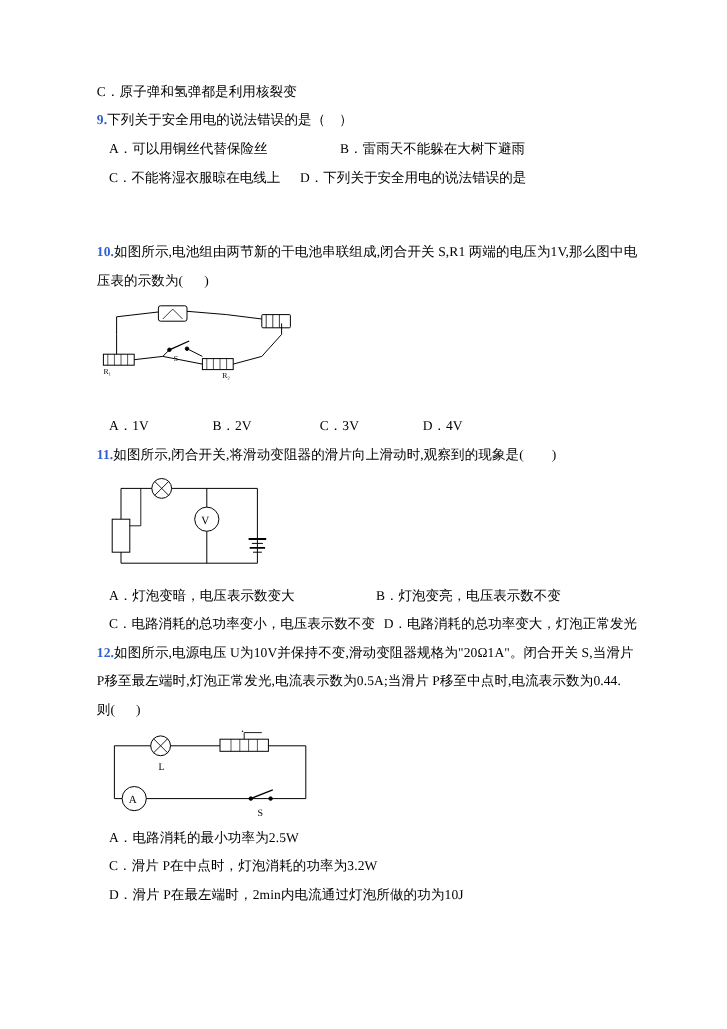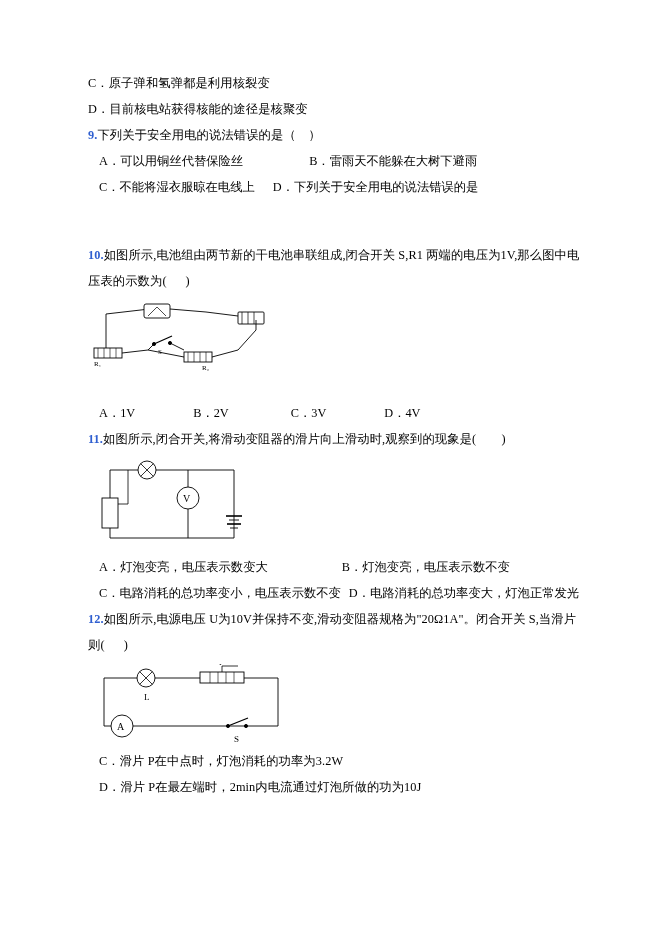--- a/index.html
+++ b/index.html
@@ -64,21 +64,20 @@
   }
   .spaced { display: inline-block; }
 </style>
 </head>
 <body>
 
 <div class="page">
   <div class="content">
 
     <div class="line">C．原子弹和氢弹都是利用核裂变</div>
-    <div class="line">D．目前核电站获得核能的途径是核聚变</div>
 
     <div class="line"><span class="qnum">9.</span><span>下列关于安全用电的说法错误的是（    ）</span></div>
 
     <div class="opt-row indent"><span>A．可以用铜丝代替保险丝</span><span class="spaced" style="width:66px">&nbsp;</span><span>B．雷雨天不能躲在大树下避雨</span></div>
     <div class="opt-row indent"><span>C．不能将湿衣服晾在电线上</span><span class="spaced" style="width:18px">&nbsp;</span><span>D．下列关于安全用电的说法错误的是</span></div>
 
     <div class="gap-lg"></div>
 
     <div class="line"><span class="qnum">10.</span><span>如图所示,电池组由两节新的干电池串联组成,闭合开关 S,R1 两端的电压为1V,那么图中电</span></div>
     <div class="line">压表的示数为(      )</div>
@@ -145,24 +144,25 @@
           <path d="M146 12 L146 80"></path>
           <path d="M138 58 L154 58" stroke-width="1.6"></path>
           <path d="M141 62 L151 62" stroke-width="0.9"></path>
           <path d="M139 66 L153 66" stroke-width="1.6"></path>
           <path d="M142 70 L150 70" stroke-width="0.9"></path>
         </g>
         <text x="95" y="44" font-family="Liberation Serif, serif" font-size="10">V</text>
       </svg>
     </div>
 
-    <div class="opt-row indent"><span>A．灯泡变亮，电压表示数变大</span><span class="spaced" style="width:74px">&nbsp;</span><span>B．灯泡变亮，电压表示数不变</span></div>
+    <div class="opt-row indent"><span>A．灯泡变暗，电压表示数变大</span><span class="spaced" style="width:74px">&nbsp;</span><span>B．灯泡变亮，电压表示数不变</span></div>
     <div class="opt-row indent"><span>C．电路消耗的总功率变小，电压表示数不变</span><span class="spaced" style="width:8px">&nbsp;</span><span>D．电路消耗的总功率变大，灯泡正常发光</span></div>
 
     <div class="line"><span class="qnum">12.</span><span>如图所示,电源电压 U为10V并保持不变,滑动变阻器规格为"20Ω1A"。闭合开关 S,当滑片</span></div>
+    <div class="line">P移至最左端时,灯泡正常发光,电流表示数为0.5A;当滑片 P移至中点时,电流表示数为0.44.</div>
     <div class="line">则(      )</div>
 
     <div class="fig">
       <svg width="210" height="80" viewBox="0 0 210 80" xmlns="http://www.w3.org/2000/svg">
         <g stroke="#000" fill="none" stroke-width="0.9">
 
           <path d="M16 14 L190 14 L190 62 L16 62 Z"></path>
 
           <circle cx="58" cy="14" r="9" fill="#fff"></circle>
           <path d="M51.5 7.5 L64.5 20.5 M64.5 7.5 L51.5 20.5" stroke-width="0.8"></path>
@@ -177,17 +177,18 @@
           <circle cx="158" cy="62" r="1.6" fill="#000"></circle>
           <path d="M140 62 L160 54" stroke-width="1.2"></path>
         </g>
         <text x="29" y="66" font-family="Liberation Serif, serif" font-size="10">A</text>
         <text x="56" y="36" font-family="Liberation Serif, serif" font-size="9">L</text>
         <text x="131" y="1" font-family="Liberation Serif, serif" font-size="8">P</text>
         <text x="146" y="78" font-family="Liberation Serif, serif" font-size="9">S</text>
       </svg>
     </div>
 
+    <div class="line indent">A．电路消耗的最小功率为2.5W</div>
     <div class="line indent">C．滑片 P在中点时，灯泡消耗的功率为3.2W</div>
     <div class="line indent">D．滑片 P在最左端时，2min内电流通过灯泡所做的功为10J</div>
 
   </div>
 </div>
 
 </body></html>

